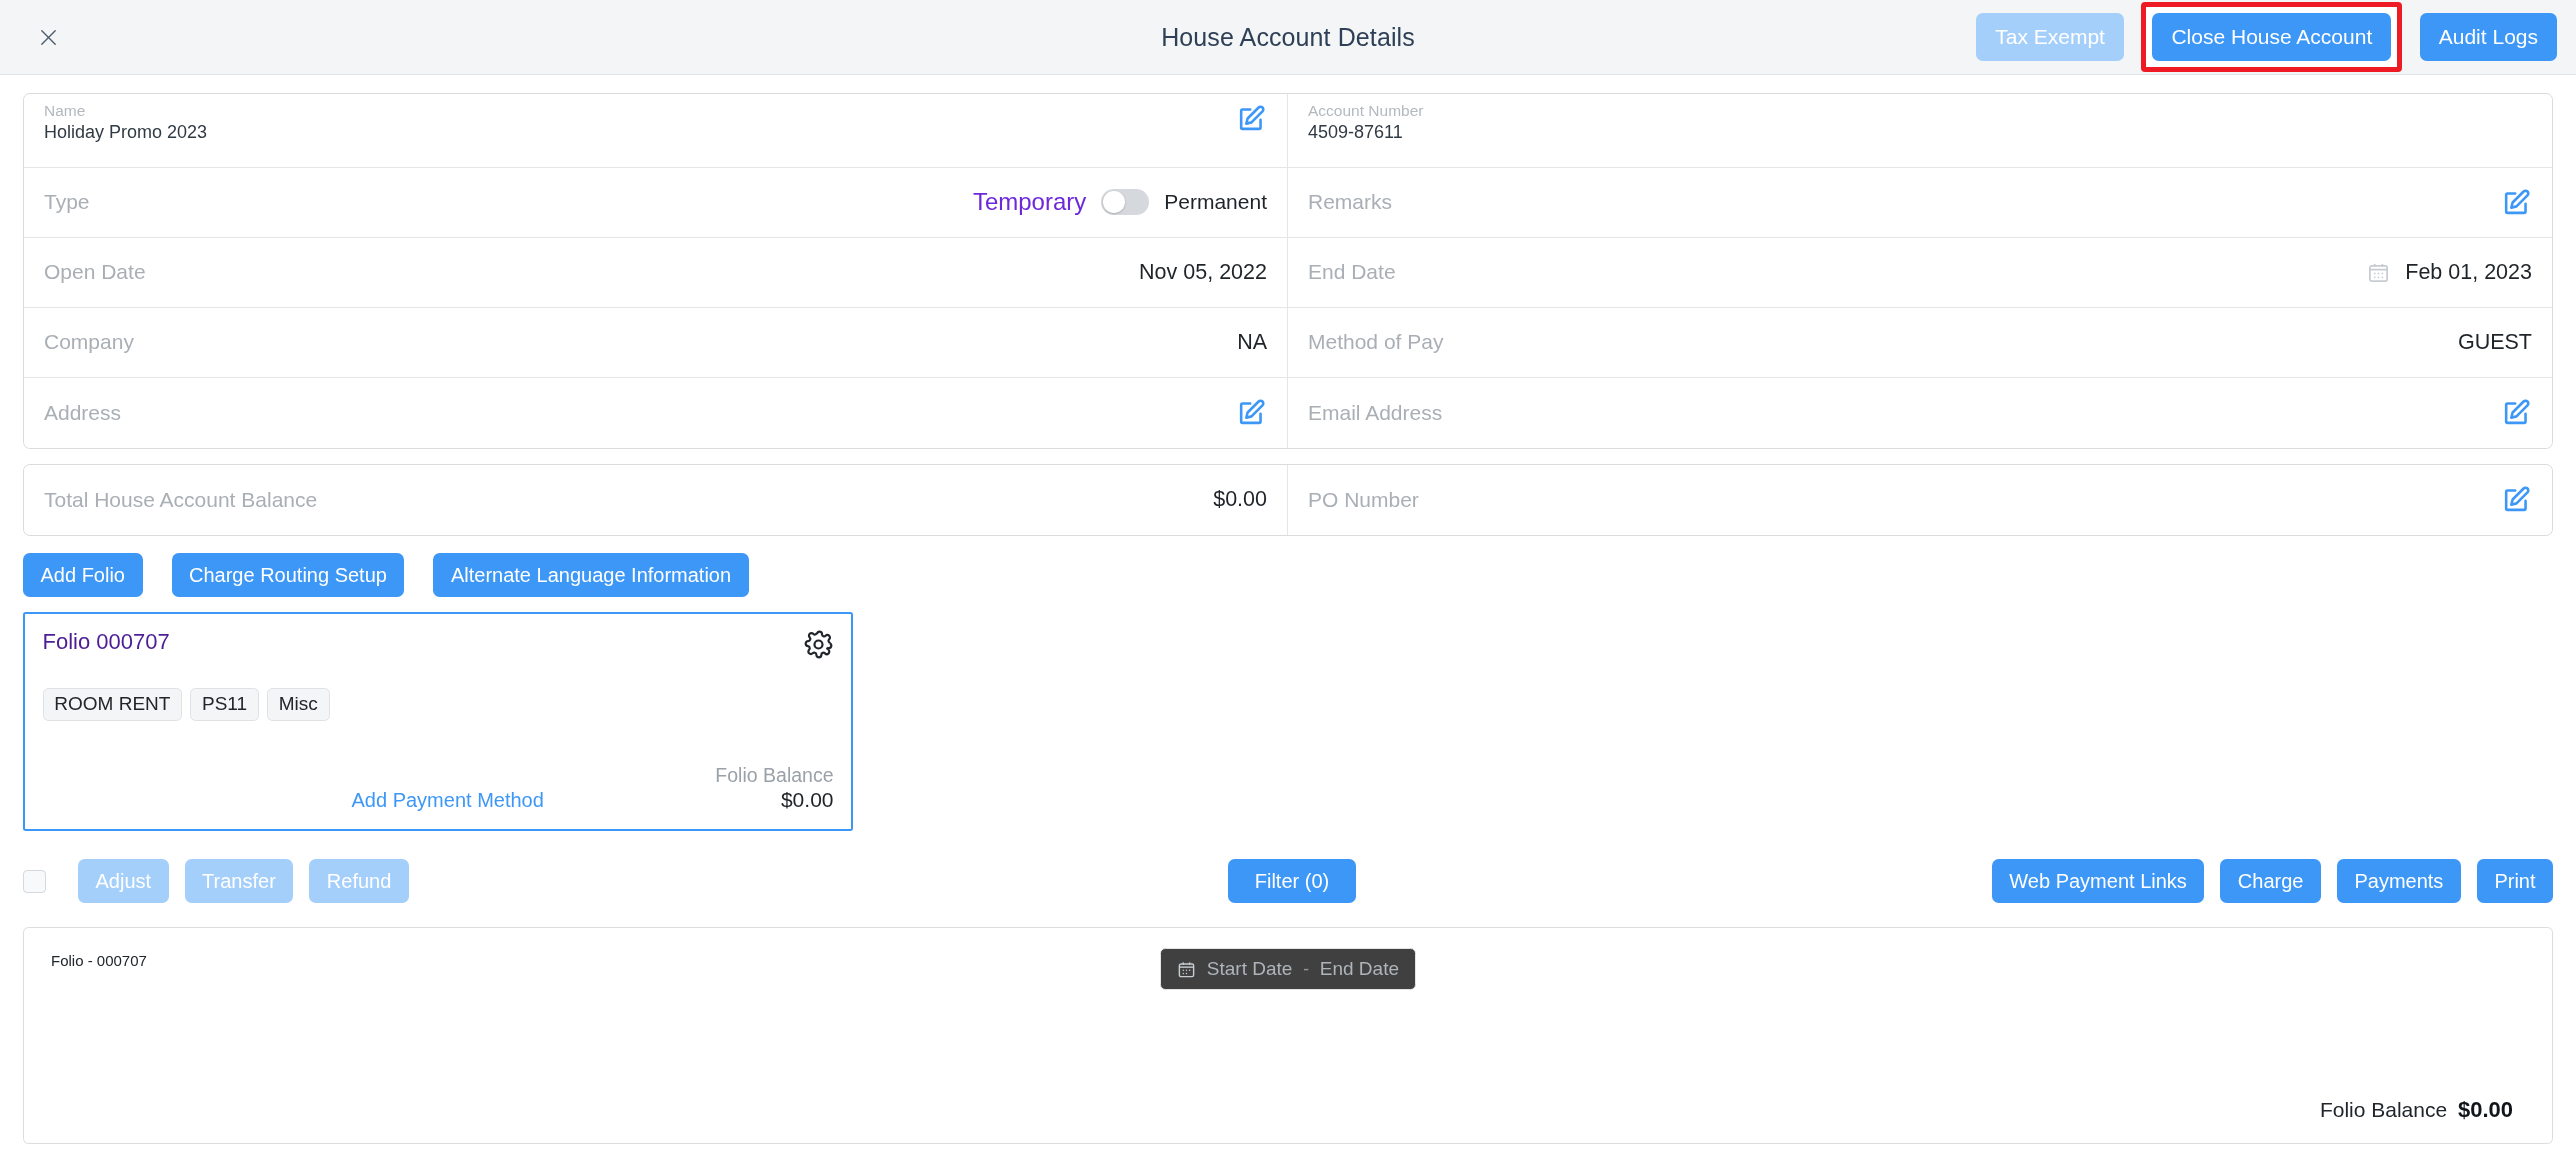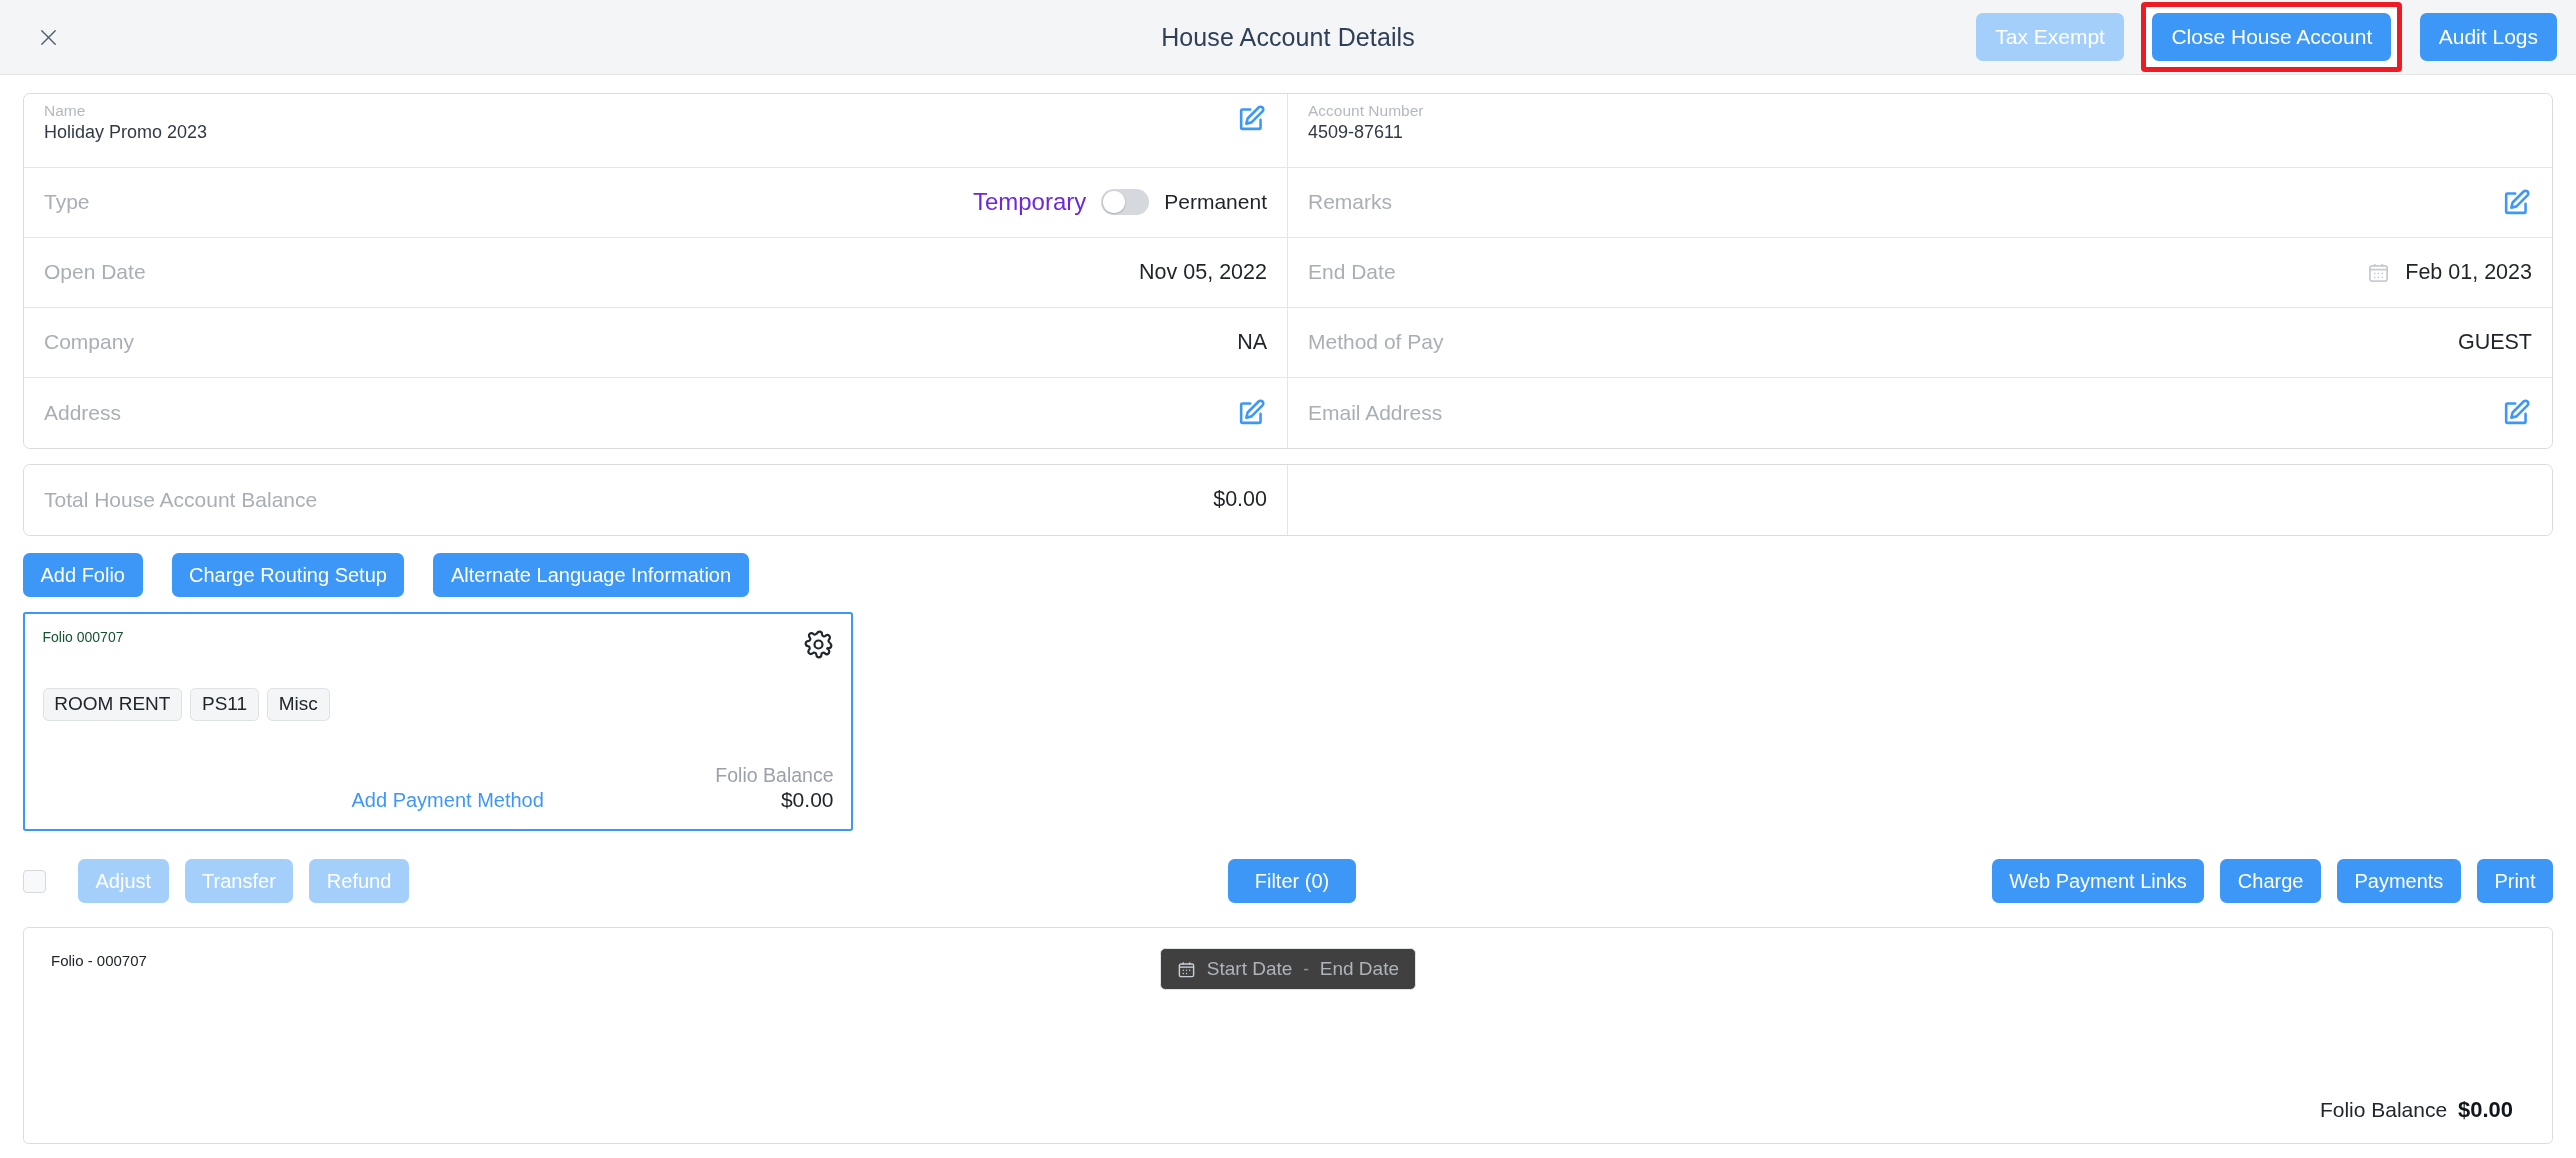--- a/index.html
+++ b/index.html
@@ -198,21 +198,21 @@
     margin-top: 15px;
     width: 830px;
     border: 2px solid #3d97f7;
     border-radius: 2.7px;
     background: #ffffff;
     padding: 15px 17.5px 17.5px 17.5px;
     display: flex;
     flex-direction: column;
   }
   .folio-head { display: flex; align-items: flex-start; }
-  .folio-title { font-size: 14px; color: #14532d; }
+  .folio-title { font-size: 22px; color: #4c1d95; }
   .gear {
     margin-left: auto;
     width: 31px; height: 31px;
     color: #20262c;
     cursor: pointer;
   }
   .gear svg { width: 31px; height: 31px; display: block; }
   .tag-row { display: flex; gap: 8px; margin-top: 28px; }
   .tag {
     border: 1.3px solid #dfe2e5;
@@ -431,20 +431,29 @@
             <path d="M17.5 3.5a2.12 2.12 0 0 1 3 3L12 15l-4 1 1-4 8.5-8.5z"></path>
           </svg>
         </span>
       </div>
     </div>
 
     <div class="info-card single">
       <div class="cell lastrow">
         <span class="lbl">Total House Account Balance</span>
         <span class="val">$0.00</span>
+      </div>
+      <div class="cell col2 lastrow">
+        <span class="lbl">PO Number</span>
+        <span class="edit-icon">
+          <svg viewBox="0 0 24 24" fill="none" stroke="currentColor" stroke-width="2" stroke-linecap="round" stroke-linejoin="round">
+            <path d="M19 13v6a1 1 0 0 1-1 1H5a1 1 0 0 1-1-1V6a1 1 0 0 1 1-1h6"></path>
+            <path d="M17.5 3.5a2.12 2.12 0 0 1 3 3L12 15l-4 1 1-4 8.5-8.5z"></path>
+          </svg>
+        </span>
       </div>
     </div>
 
     <div class="folio-actions">
       <button class="btn-sm">Add Folio</button>
       <button class="btn-sm">Charge Routing Setup</button>
       <button class="btn-sm">Alternate Language Information</button>
     </div>
 
     <div class="folio-card">

